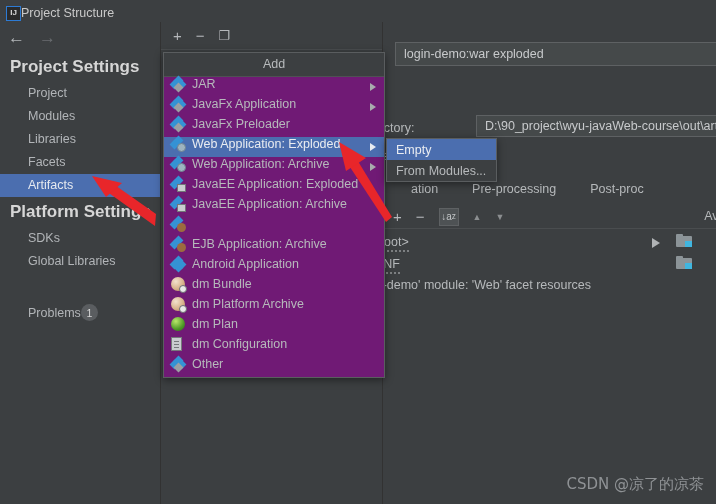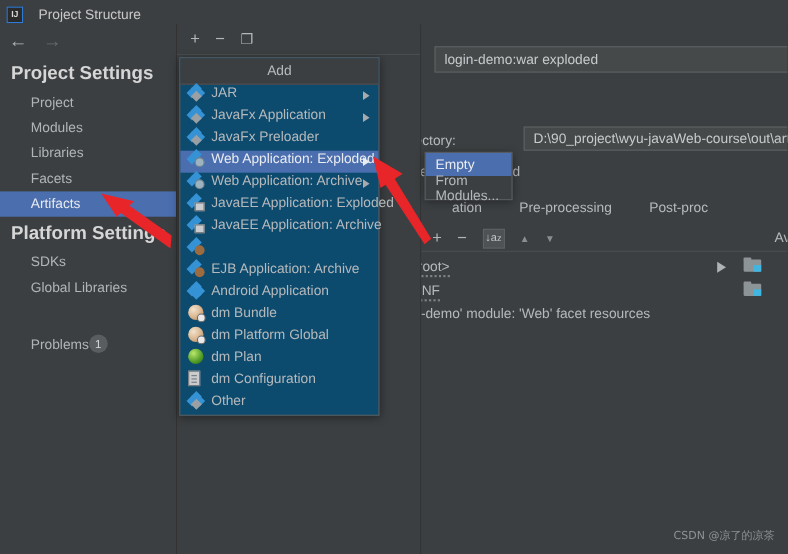--- a/index.html
+++ b/index.html
@@ -18,21 +18,21 @@
     height:27px; background:#3c3f41;
     display:flex; align-items:center; padding-left:6px;
     border-bottom:1px solid #323232;
   }
   .ij-logo{
     width:15px;height:15px;border:1.5px solid #2d7bd4;background:#2b2b2b;
     display:flex;align-items:center;justify-content:center;
     font-size:8px;font-weight:bold;color:#d8d8d8;line-height:1;
     font-family:"Liberation Sans", sans-serif;
   }
-  #title-text{ margin-left:14px; color:#c9c9c9; font-size:12.5px; }
+  #title-text{ margin-left:0; color:#c9c9c9; font-size:12.5px; }
 
   
   #body-area{ position:absolute; top:22px; left:0; right:0; bottom:0; display:flex; }
 
   
   #sidebar{
     width:161px; background:#3c3f41; position:relative;
     border-right:1px solid #323232; flex:0 0 161px;
   }
   #nav-arrows{ height:30px; display:flex; align-items:center; padding-left:8px; gap:14px;}
@@ -128,22 +128,22 @@
     position:absolute; right:0; bottom:0; width:7px; height:6px; background:#40b6e0;
   }
   #exp-triangle{
     position:absolute; right:56px; top:216px;
     width:0;height:0;border-left:8px solid #b0b3b5;
     border-top:5px solid transparent;border-bottom:5px solid transparent;
   }
 
   
   #add-menu{
-    position:absolute; left:163px; top:52px; width:182px;
-    background:#0c4a6e; border:1px solid #5a5d5f;
+    position:absolute; left:163px; top:52px; width:222px;
+    background:#701a75; border:1px solid #5a5d5f;
     box-shadow:0 2px 8px rgba(0,0,0,.45);
     z-index:40;
   }
   #add-menu-title{
     text-align:center; color:#b8bbbd; font-size:12.5px;
     padding:4px 0 5px; border-bottom:1px solid #4e5153; background:#3c3f41;
   }
   .menu-item{
     display:flex; height:20px; padding-left:7px;
     color:#b6b9bb; font-size:12.5px; position:relative; white-space:nowrap;
@@ -194,37 +194,37 @@
     width:11px;height:14px;background:#c9cdd0;border:1px solid #76797c; flex:0 0 11px;
     margin-right:3px; position:relative;
   }
   .ic-doc:after{
     content:""; position:absolute; left:2px; top:3px; right:2px; height:1px;
     box-shadow:0 3px 0 #76797c, 0 6px 0 #76797c; background:#76797c;
   }
 
   
   #submenu{
-    position:absolute; left:386px; top:138px; width:80px;
+    position:absolute; left:386px; top:138px; width:111px;
     background:#3c3f41; border:1px solid #5a5d5f;
     box-shadow:0 2px 8px rgba(0,0,0,.45); z-index:50;
   }
   .sub-item{
     height:21px; display:flex; align-items:center; padding-left:9px;
     color:#b6b9bb; font-size:12.5px;
   }
   .sub-item.selected{ background:#4b6eaf; color:#e9ecf1; }
 
   
   #annotations{ position:absolute; inset:0; pointer-events:none; z-index:90; }
 
   
   #watermark{
     position:absolute; right:12px; bottom:10px;
-    color:#8f9295; font-size:10px; z-index:95;
+    color:#8f9295; font-size:15px; z-index:95;
     font-family:"DejaVu Sans", sans-serif;
   }
 </style>
 </head>
 <body>
 
 <div id="titlebar">
   <div class="ij-logo">
     <span>IJ</span>
   </div>
@@ -418,21 +418,21 @@
     <span class="ic-ball">
         <i class="mini"></i>
       </span>
     <span class="mlabel">dm Bundle</span>
   </div>
 
   <div class="menu-item">
     <span class="ic-ball">
         <i class="mini"></i>
       </span>
-    <span class="mlabel">dm Platform Global</span>
+    <span class="mlabel">dm Platform Archive</span>
   </div>
 
   <div class="menu-item">
     <span class="ic-plan"></span>
     <span class="mlabel">dm Plan</span>
   </div>
 
   <div class="menu-item">
     <span class="ic-doc"></span>
     <span class="mlabel">dm Configuration</span>

